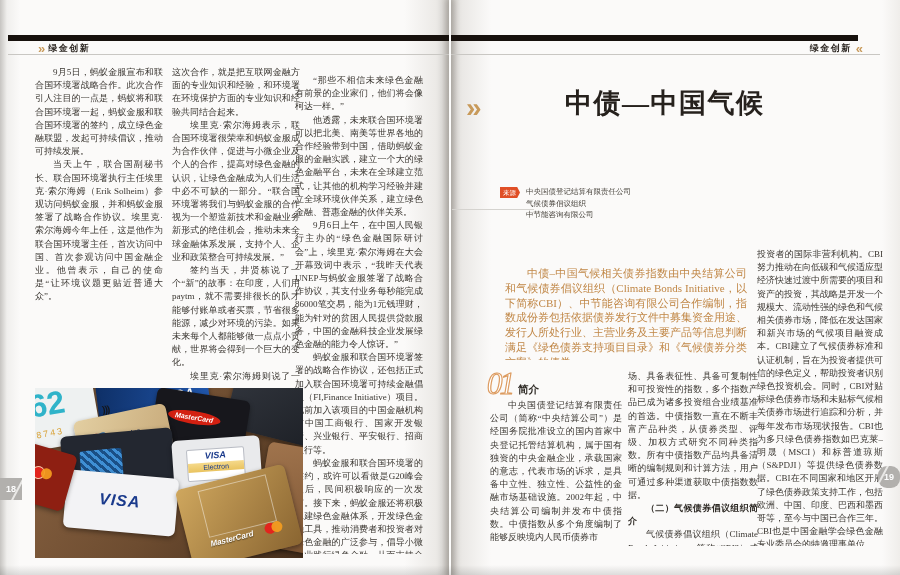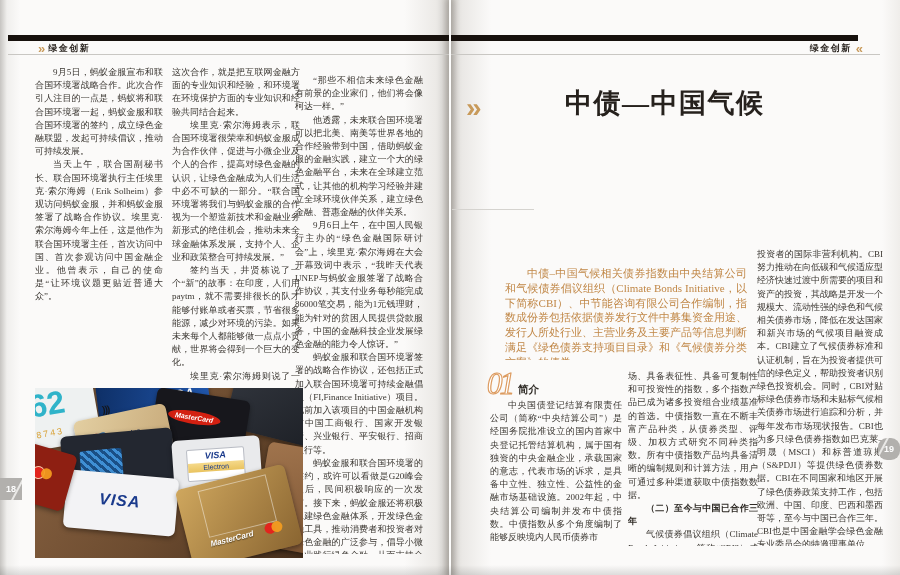--- a/index.html
+++ b/index.html
@@ -25,21 +25,21 @@
     font-family:"Liberation Sans","DejaVu Sans",sans-serif;}
   .runhead.l{left:38px;}
   .runhead.r{right:38px;}
   .chev{color:#c89a5a;font-weight:bold;font-size:13px;line-height:10px;letter-spacing:-1px;}
   .runlabel{font-size:9px;font-weight:bold;color:#2e2823;letter-spacing:1.5px;}
   
   .folio{position:absolute;width:22px;height:22px;background:#b2b0ad;color:#fdfdfd;
     font-family:"Liberation Sans","DejaVu Sans",sans-serif;font-size:9px;font-weight:bold;
     display:flex;align-items:center;justify-content:center;overflow:hidden;}
   .folio.l{left:0;top:478px;}
-  .folio.r{right:0;top:438px;border-radius:9px;}
+  .folio.r{right:0;top:466px;border-radius:9px;}
   .folio .slash{position:absolute;width:2px;height:30px;background:#e9e8e6;transform:rotate(28deg);}
   .folio.l .slash{right:3px;}
   .folio.r .slash{left:3px;}
   
   .bcol{position:absolute;font-size:9px;line-height:13.2px;color:#3a3631;text-align:justify;overflow:hidden;}
   .bcol p{margin:0;text-indent:2em;}
   .bcol p.flush{text-indent:0;}
   .sec-row{display:flex;gap:5px;align-items:flex-start;margin:7px 0 5px 8px;}
   .bignum{font-style:italic;font-size:31px;line-height:27px;letter-spacing:-3px;
     color:#fff;-webkit-text-stroke:1.1px #dc9a5e;text-shadow:0 0 1px #e7b387;}
@@ -165,38 +165,46 @@
         <i style="background:#e2241d;border:1px solid #f5c9a8;"></i>
         <i class="b" style="background:#f59d1f;"></i>
       </div>
     </div>
   </div>
 
   <div class="title-chev">»</div>
   <div class="main-title">
     <div>中债—中国气候</div>
   </div>
+  <div class="byline">
+    <span class="byline-tag">来源</span>
+    <div class="authors">
+      <div>中央国债登记结算有限责任公司</div>
+      <div>气候债券倡议组织</div>
+      <div>中节能咨询有限公司</div>
+    </div>
+  </div>
   <div class="title-rule"></div>
 
   <div class="abstract">
     <p>中债–中国气候相关债券指数由中央结算公司和气候债券倡议组织（Climate Bonds Initiative，以下简称CBI）、中节能咨询有限公司合作编制，指数成份券包括依据债券发行文件中募集资金用途、发行人所处行业、主营业务及主要产品等信息判断满足《绿色债券支持项目目录》和《气候债券分类方案》的债券。</p>
   </div>
 
   <div class="rsec">
     <span class="bignum">01</span>
     <span class="label">简介</span>
   </div>
 
   <div class="bcol" style="left:490px;top:399px;width:132px;height:147px;">
     <p>中央国债登记结算有限责任公司（简称“中央结算公司”）是经国务院批准设立的国内首家中央登记托管结算机构，属于国有独资的中央金融企业，承载国家的意志，代表市场的诉求，是具备中立性、独立性、公益性的金融市场基础设施。2002年起，中央结算公司编制并发布中债指数。中债指数从多个角度编制了能够反映境内人民币债券市</p>
   </div>
 
   <div class="bcol" style="left:628px;top:370px;width:130px;height:176px;">
     <p class="flush">场、具备表征性、具备可复制性和可投资性的指数，多个指数产品已成为诸多投资组合业绩基准的首选。中债指数一直在不断丰富产品种类，从债券类型、评级、加权方式研究不同种类指数。所有中债指数产品均具备清晰的编制规则和计算方法，用户可通过多种渠道获取中债指数数据。</p>
-    <p class="bold-h">（二）至今与中国已合作三年</p>
+    <p class="bold-h">（二）气候债券倡议组织简介</p>
     <p>气候债券倡议组织（Climate Bonds Initiative，简称“CBI”）成立于2009年，是世界上唯一一个致力于动员100万亿美元债券市场以应对气候变化的关注</p>
   </div>
 
   <div class="bcol" style="left:757px;top:248px;width:126px;height:298px;">
     <p class="flush">投资者的国际非营利机构。CBI努力推动在向低碳和气候适应型经济快速过渡中所需要的项目和资产的投资，其战略是开发一个规模大、流动性强的绿色和气候相关债券市场，降低在发达国家和新兴市场的气候项目融资成本。CBI建立了气候债券标准和认证机制，旨在为投资者提供可信的绿色定义，帮助投资者识别绿色投资机会。同时，CBI对贴标绿色债券市场和未贴标气候相关债券市场进行追踪和分析，并每年发布市场现状报告。CBI也为多只绿色债券指数如巴克莱–明晟（MSCI）和标普道琼斯（S&amp;PDJI）等提供绿色债券数据。CBI在不同国家和地区开展了绿色债券政策支持工作，包括欧洲、中国、印度、巴西和墨西哥等，至今与中国已合作三年。CBI也是中国金融学会绿色金融专业委员会的特邀理事单位。</p>
 
   </div>
 
   <div class="folio l">
     <div class="slash"></div>

